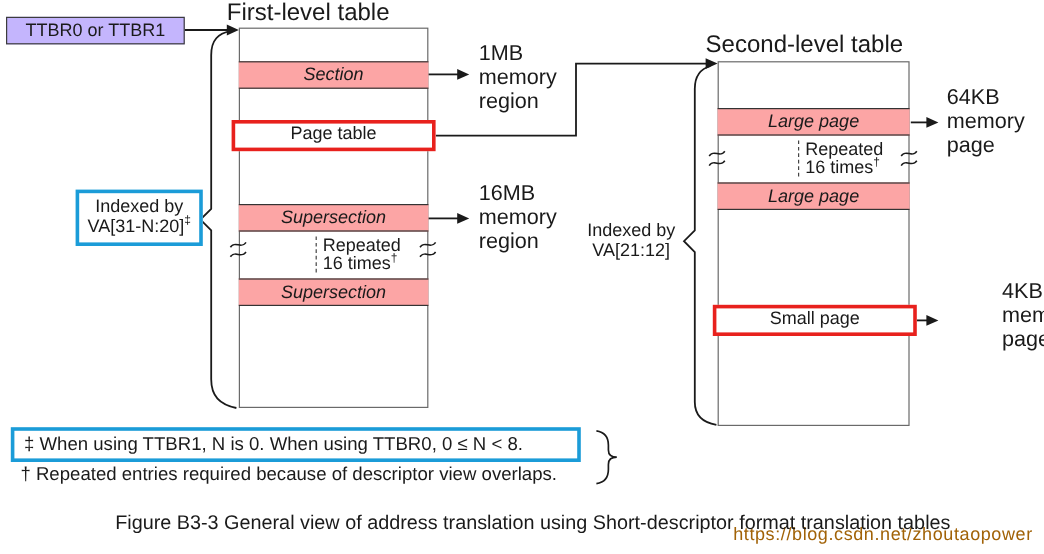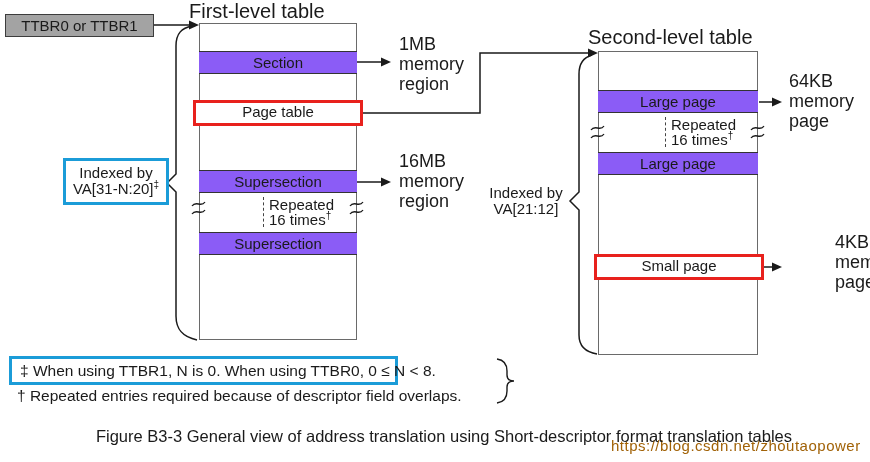--- a/index.html
+++ b/index.html
@@ -4,24 +4,24 @@
 <style>
   html,body{margin:0;padding:0;background:#ffffff;}
   #stage{
     position:relative;width:870px;height:462px;background:#ffffff;overflow:hidden;
     font-family:"Liberation Sans","DejaVu Sans",sans-serif;color:#1a1a1a;
   }
   .abs{position:absolute;}
   .txt{font-size:15px;line-height:20px;white-space:nowrap;}
   svg.lines{position:absolute;left:0;top:0;z-index:1;}
   
-  .plainbox{border:1.5px solid #3c3c3c;background:#a3a3a3;z-index:3;display:flex;align-items:center;justify-content:center;}
+  .plainbox{border:1.5px solid #3c3c3c;background:#c4b5fd;z-index:3;display:flex;align-items:center;justify-content:center;}
   .tableframe{border:1.5px solid #6a6a6a;background:transparent;z-index:0;box-sizing:border-box;}
-  .rowcell{border-top:1.5px solid #333;border-bottom:1.5px solid #333;background:#8b5cf6;z-index:2;
-           display:flex;align-items:center;justify-content:center;box-sizing:border-box;font-size:15px;}
+  .rowcell{border-top:1.5px solid #333;border-bottom:1.5px solid #333;background:#fca5a5;z-index:2;
+           display:flex;align-items:center;justify-content:center;box-sizing:border-box;font-size:15px;font-style:italic;}
   .redbox{border:3px solid #e8211d;background:#fff;z-index:4;display:flex;align-items:flex-start;justify-content:center;font-size:15px;box-sizing:border-box;}
   .bluebox{border:3px solid #1b9cd8;background:#fff;z-index:4;box-sizing:border-box;}
   .titlelabel{font-size:20px;text-align:left;z-index:3;}
   .mem{font-size:18px;line-height:20px;z-index:3;white-space:nowrap;}
   .repeated{z-index:3;border-left:1.5px dashed #444;padding-left:5px;font-size:15px;line-height:15px;white-space:nowrap;}
   sup{font-size:10px;vertical-align:super;line-height:0;}
   .indexlines{text-align:center;font-size:15px;line-height:16px;z-index:5;white-space:nowrap;}
   .note{font-size:15.5px;white-space:nowrap;z-index:3;}
   .caption{font-size:16.5px;font-weight:normal;text-align:center;white-space:nowrap;z-index:6;width:100%;padding-left:18px;box-sizing:border-box;}
   .watermark{font-size:15px;color:#a16207;z-index:5;white-space:nowrap;letter-spacing:0.5px;}
@@ -159,22 +159,22 @@
     <div>memory</div>
     <div>page</div>
   </div>
 
   <div class="abs mem" style="left:789px;top:232px;margin-left:46px;">
     <div>4KB</div>
     <div>memory</div>
     <div>page</div>
   </div>
 
-  <div class="abs bluebox" style="left:9px;top:356px;width:389px;height:29px;display:flex;align-items:center;">
+  <div class="abs bluebox" style="left:9px;top:356px;width:475px;height:29px;display:flex;align-items:center;">
     <span class="note" style="padding-left:8px;">‡ When using TTBR1, N is 0. When using TTBR0, 0 ≤ N &lt; 8.</span>
   </div>
-  <div class="abs note" style="left:17px;top:387px;">† Repeated entries required because of descriptor field overlaps.</div>
+  <div class="abs note" style="left:17px;top:387px;">† Repeated entries required because of descriptor view overlaps.</div>
 
   <div class="abs watermark" style="left:611px;top:437px;">https://blog.csdn.net/zhoutaopower</div>
 
   <div class="abs caption" style="left:0px;top:427px;">Figure B3-3 General view of address translation using Short-descriptor format translation tables</div>
 
 </div>
 
 </body></html>

